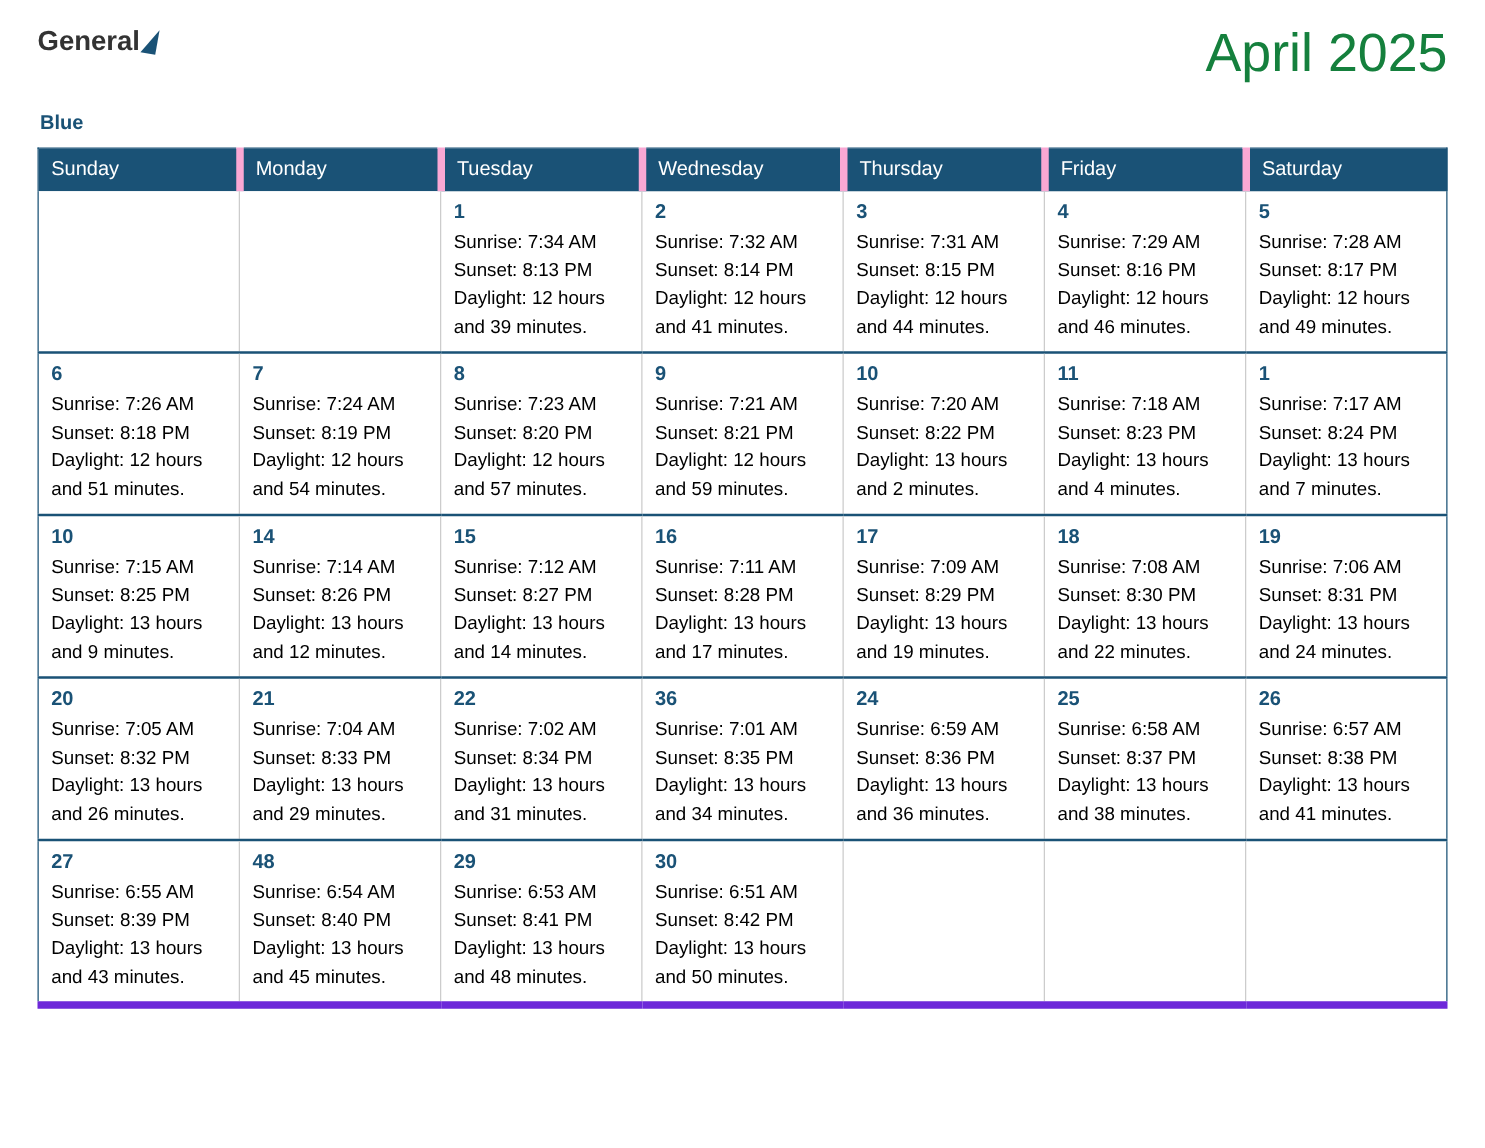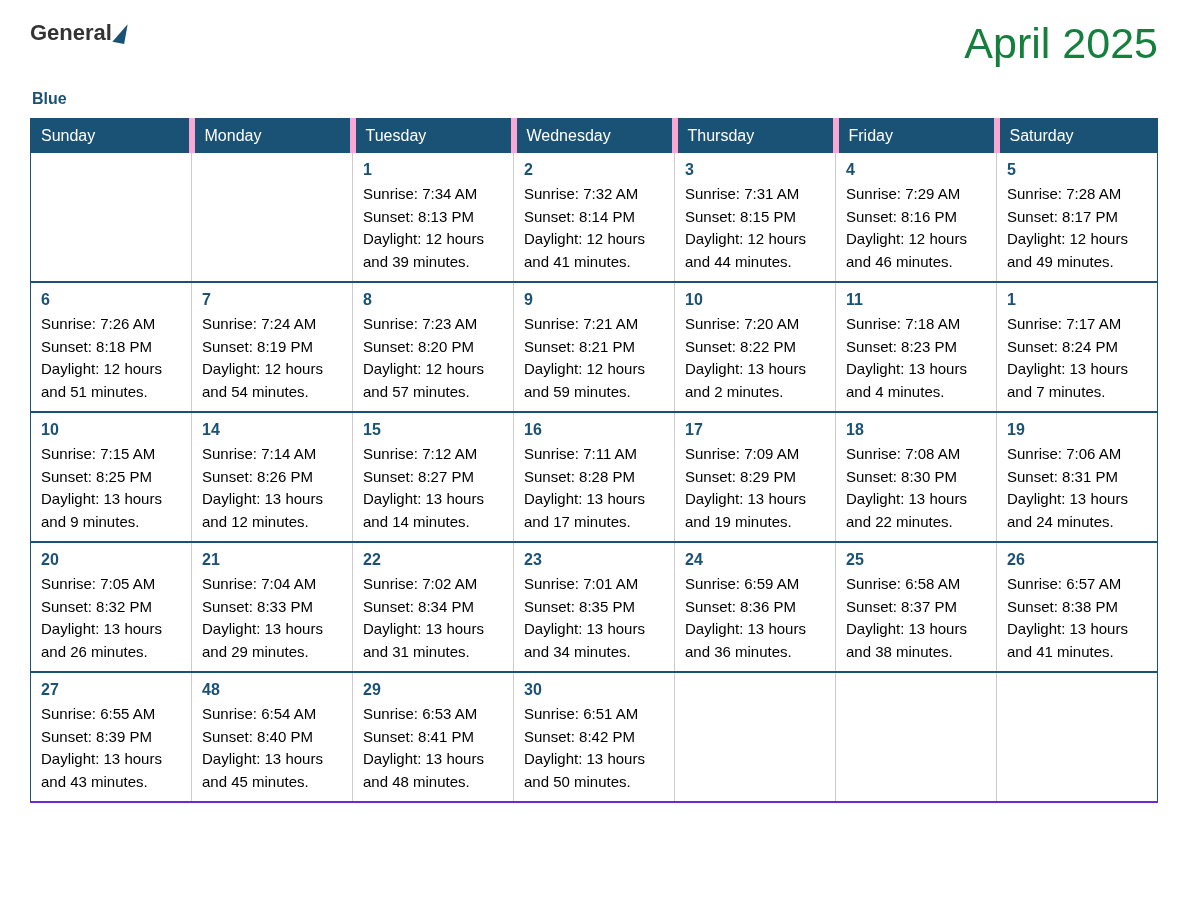--- a/index.html
+++ b/index.html
@@ -65,21 +65,21 @@
       vertical-align: top;
       padding: 8px 10px;
       border-right: 1px solid #ccc;
       border-bottom: 2px solid #1a5276;
       width: 14.28%;
       min-height: 90px;
       font-size: 13px;
       color: #333;
     }
     .calendar td:last-child { border-right: none; }
-    .calendar tr:last-child td { border-bottom: 2px solid #6d28d9; }
+    .calendar tr:last-child td { border-bottom: 6px solid #6d28d9; }
     .day-number {
       font-size: 16px;
       color: #1a5276;
       font-weight: bold;
       margin-bottom: 4px;
       display: block;
     }
     .day-info {
       font-size: 15px;
       color: #000000;
@@ -207,21 +207,21 @@
         </td>
         <td>
           <span class="day-number">21</span>
           <div class="day-info">Sunrise: 7:04 AM<br>Sunset: 8:33 PM<br>Daylight: 13 hours<br>and 29 minutes.</div>
         </td>
         <td>
           <span class="day-number">22</span>
           <div class="day-info">Sunrise: 7:02 AM<br>Sunset: 8:34 PM<br>Daylight: 13 hours<br>and 31 minutes.</div>
         </td>
         <td>
-          <span class="day-number">23</span>
+          <span class="day-number">36</span>
           <div class="day-info">Sunrise: 7:01 AM<br>Sunset: 8:35 PM<br>Daylight: 13 hours<br>and 34 minutes.</div>
         </td>
         <td>
           <span class="day-number">24</span>
           <div class="day-info">Sunrise: 6:59 AM<br>Sunset: 8:36 PM<br>Daylight: 13 hours<br>and 36 minutes.</div>
         </td>
         <td>
           <span class="day-number">25</span>
           <div class="day-info">Sunrise: 6:58 AM<br>Sunset: 8:37 PM<br>Daylight: 13 hours<br>and 38 minutes.</div>
         </td>

